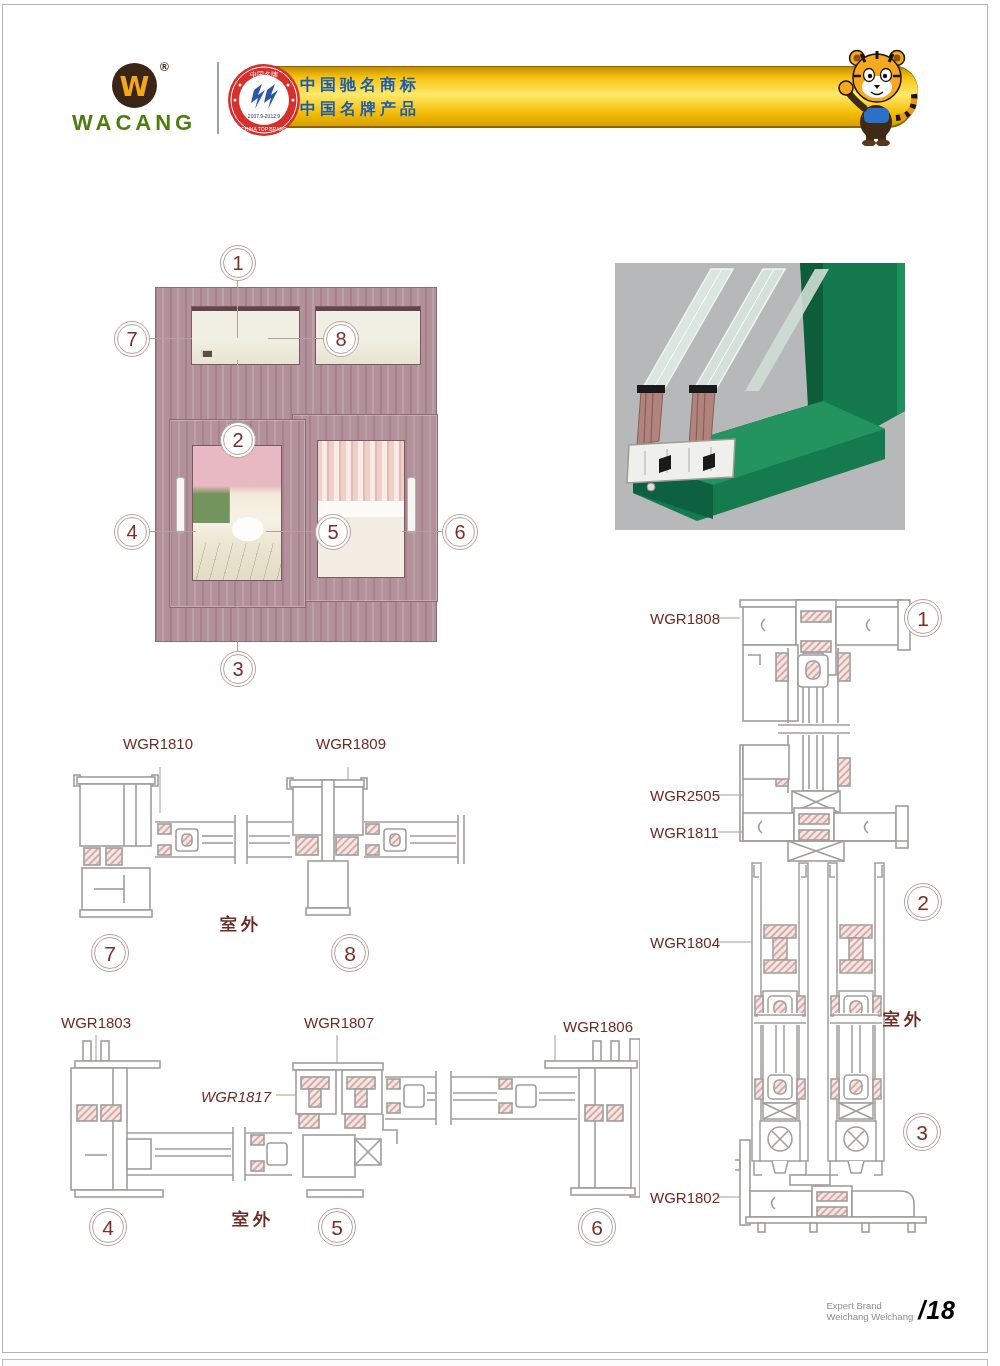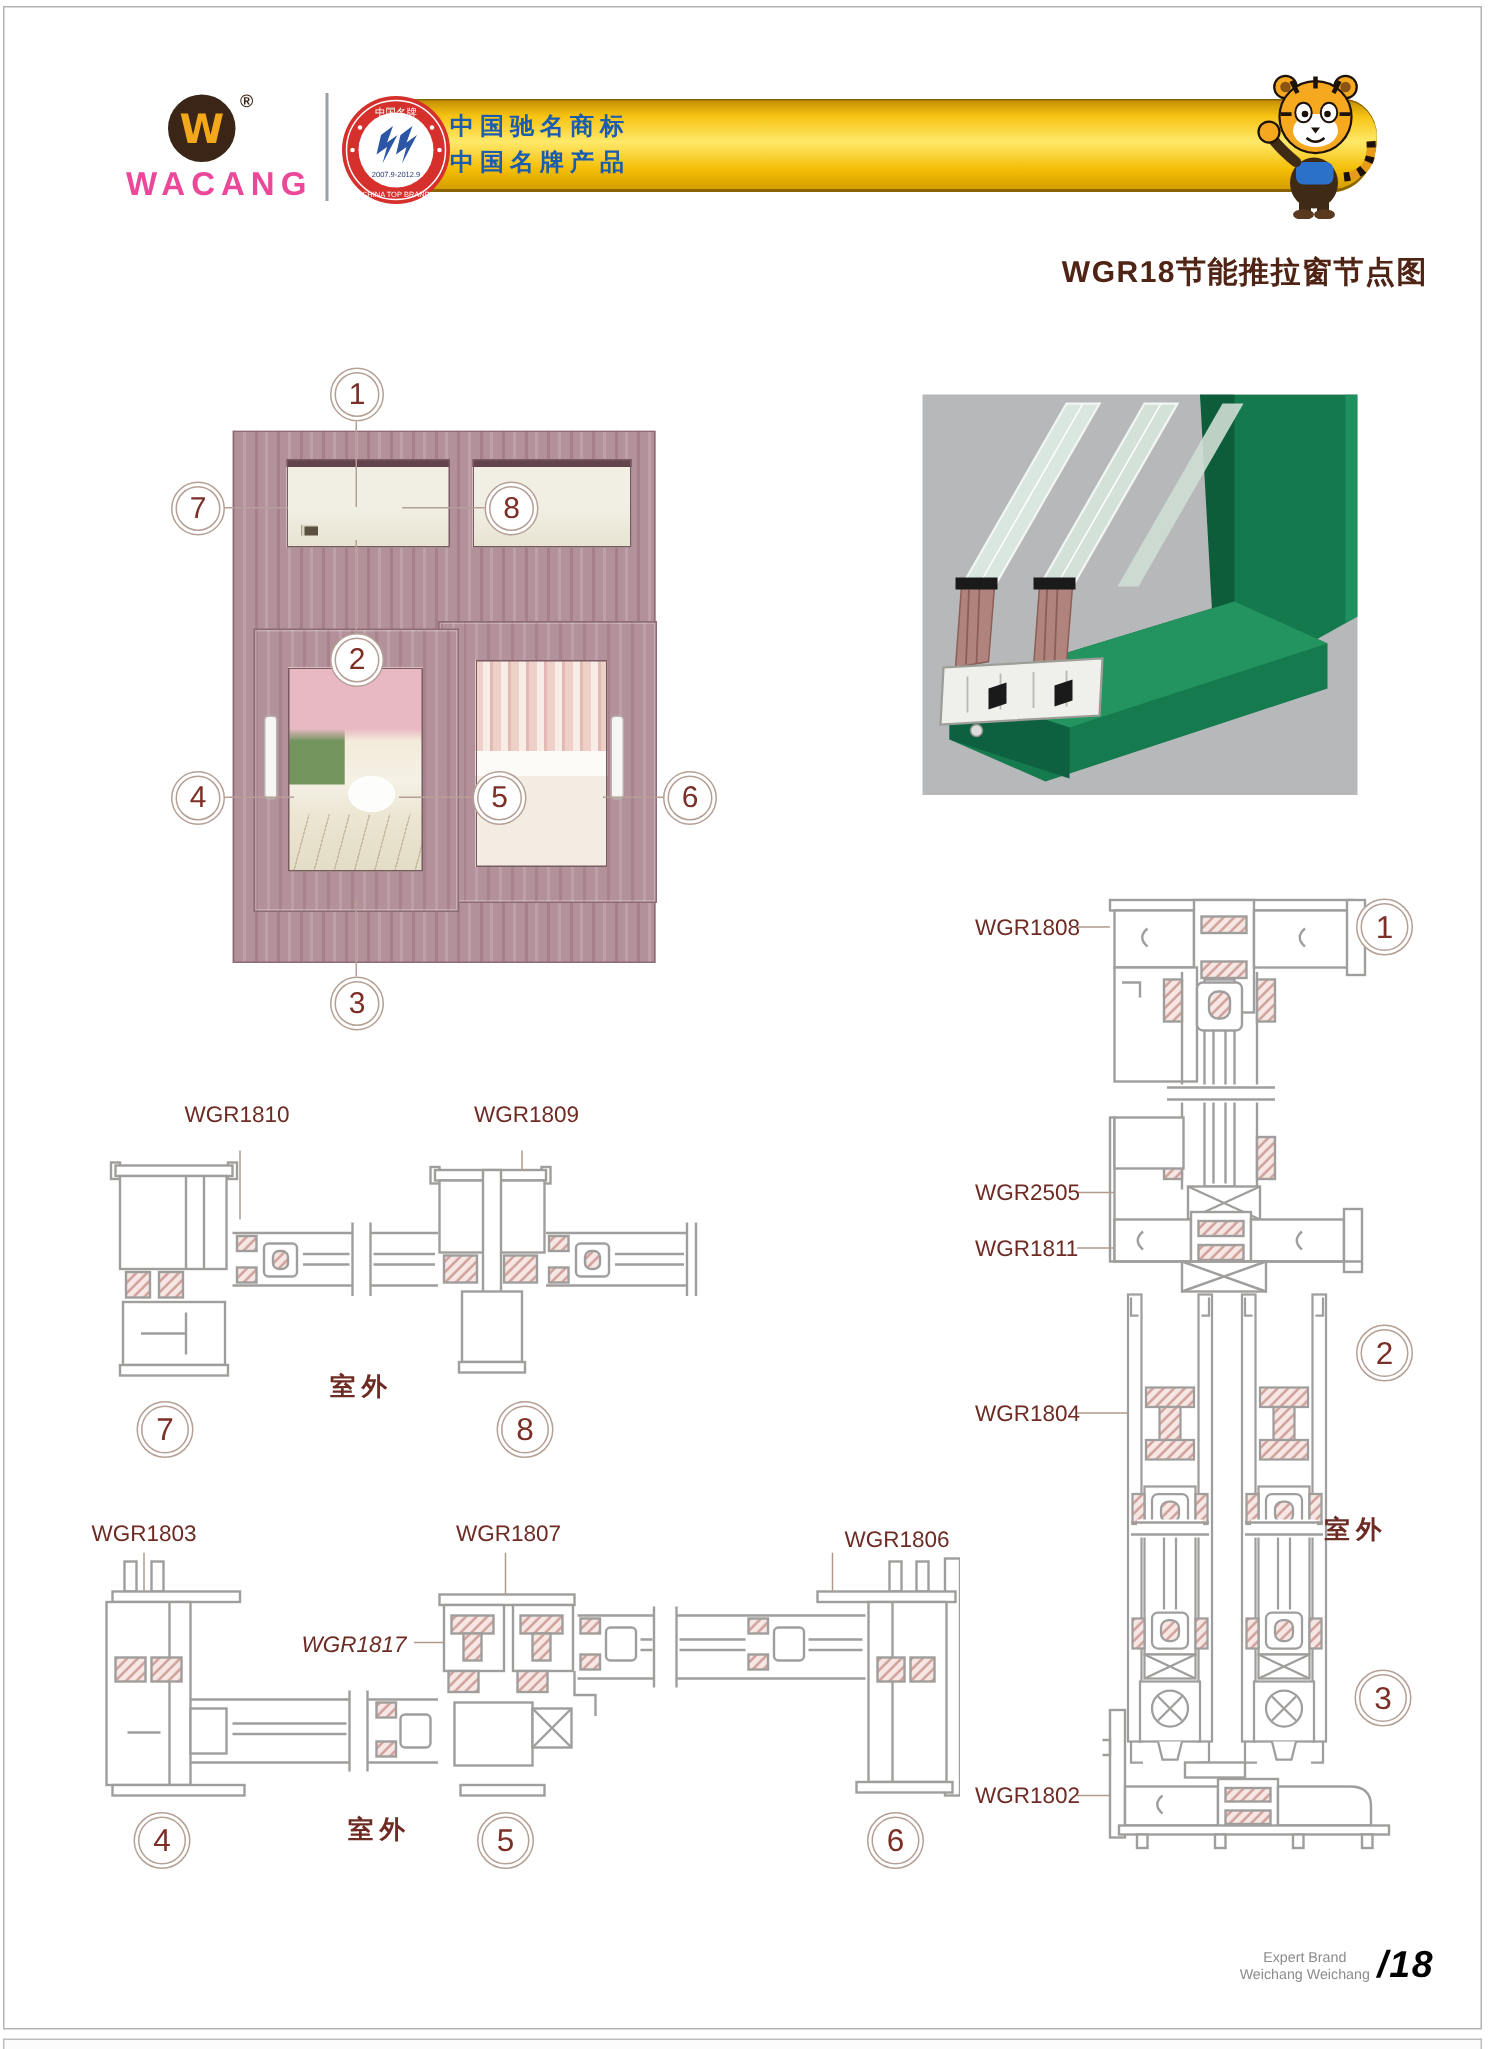--- a/index.html
+++ b/index.html
@@ -8,22 +8,22 @@
   .pageframe{position:absolute;left:2px;top:4px;width:984px;height:1347px;
              border:1px solid #b3b3b3;background:#fff;}
   .nextpage{position:absolute;left:2px;top:1359px;width:984px;height:7px;
             border:1px solid #bdbdbd;border-bottom:none;background:#fcfcfc;}
   
   .logo-mark{position:absolute;left:112px;top:63px;width:45px;height:45px;border-radius:50%;
              background:#3a2516;display:flex;align-items:center;justify-content:center;}
   .logo-mark span{color:#f3a81c;font-weight:900;font-size:27px;font-family:"DejaVu Sans",sans-serif;
                   transform:translateY(1px);}
   .logo-reg{position:absolute;left:160px;top:60px;font-size:12px;color:#3a2516;font-weight:bold;}
-  .logo-word{position:absolute;left:84px;top:110px;width:150px;font-size:22px;font-weight:bold;
-             letter-spacing:4px;color:#ec4899;font-family:"Liberation Sans",sans-serif;}
+  .logo-word{position:absolute;left:72px;top:110px;width:150px;font-size:22px;font-weight:bold;
+             letter-spacing:4px;color:#4d7c0f;font-family:"Liberation Sans",sans-serif;}
   .divider{position:absolute;left:217px;top:62px;width:2px;height:72px;background:#9aa0a4;}
   .banner{position:absolute;left:254px;top:66px;width:664px;height:62px;
           background:linear-gradient(180deg,#bf8a00 0%,#f6c211 18%,#ffe96a 46%,#f3bd05 76%,#cf9a00 100%);
           border-radius:6px 30px 40px 6px/6px 34px 50px 6px;
           box-shadow:inset 0 -2px 0 #8a6400, inset 0 1px 0 #8a6400;}
   .claims{position:absolute;left:46px;top:7px;color:#1a5cb0;font-weight:bold;font-size:16px;
           letter-spacing:4px;line-height:24px;white-space:nowrap;}
   .btitles{position:absolute;left:226px;top:4px;width:392px;text-align:center;color:#4d2c07;}
   .btitles .cn{font-size:29px;font-weight:bold;line-height:32px;letter-spacing:3px;white-space:nowrap;}
   .btitles .cn .gap{display:inline-block;width:58px;}
@@ -67,21 +67,21 @@
   .co.small{width:36px;height:36px;font-size:20px;}
   .lead{position:absolute;background:#b5a096;}
   
   .lbl{position:absolute;font-size:15px;color:#6d2b23;white-space:nowrap;}
   .outdoor{position:absolute;font-size:17px;font-weight:bold;color:#6d2b23;letter-spacing:4px;white-space:nowrap;}
   .diag{position:absolute;}
   
   .render3d{position:absolute;left:615px;top:263px;width:290px;height:267px;background:#b6b8ba;}
   
   .footer{position:absolute;left:700px;top:1296px;width:256px;display:flex;align-items:center;justify-content:flex-end;}
-  .footer .ftxt{text-align:center;font-size:9.5px;line-height:11px;color:#8c8c8c;}
+  .footer .ftxt{text-align:left;font-size:9.5px;line-height:11px;color:#8c8c8c;}
   .footer .fpage{margin-left:5px;color:#000000;font-weight:bold;font-size:25px;font-style:italic;letter-spacing:1px;}
 </style>
 </head>
 <body>
 
 <div id="stage">
   <div class="pageframe"></div>
   <div class="nextpage"></div>
 
   <div class="logo-mark">
@@ -137,21 +137,20 @@
       <ellipse cx="47" cy="45" rx="15" ry="11" fill="#fff"></ellipse>
       <ellipse cx="39" cy="33" rx="5.5" ry="6.5" fill="#fff" stroke="#1d1208" stroke-width="1.3"></ellipse>
       <ellipse cx="56" cy="33" rx="5.5" ry="6.5" fill="#fff" stroke="#1d1208" stroke-width="1.3"></ellipse>
       <circle cx="40" cy="34" r="2.2" fill="#1d1208"></circle>
         <circle cx="55" cy="34" r="2.2" fill="#1d1208"></circle>
       <path d="M44 43 h6 l-3 4 z" fill="#1d1208"></path>
       <path d="M41 50 q6 5 12 0" fill="none" stroke="#1d1208" stroke-width="1.6"></path>
     </svg>
   </div>
 
-  <div class="ptitle">WGR18节能推拉窗节点图</div>
 
   <div class="elev">
     <div class="glass tpane" style="left:36px;top:19px;width:109px;height:59px;"></div>
     <div class="glass tpane" style="left:160px;top:19px;width:106px;height:59px;"></div>
     <div class="fixlight" style="left:46px;top:63px;"></div>
     <div class="sash" style="left:138px;top:128px;width:144px;height:186px;">
       <div class="glass gl-right" style="left:24px;top:25px;width:88px;height:138px;"></div>
       <div class="handle" style="left:114px;top:62px;"></div>
     </div>
     <div class="sash" style="left:15px;top:133px;width:135px;height:187px;">

